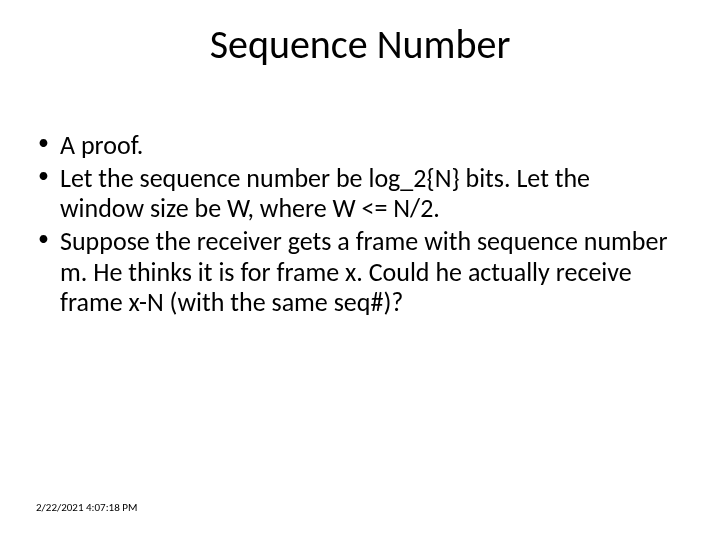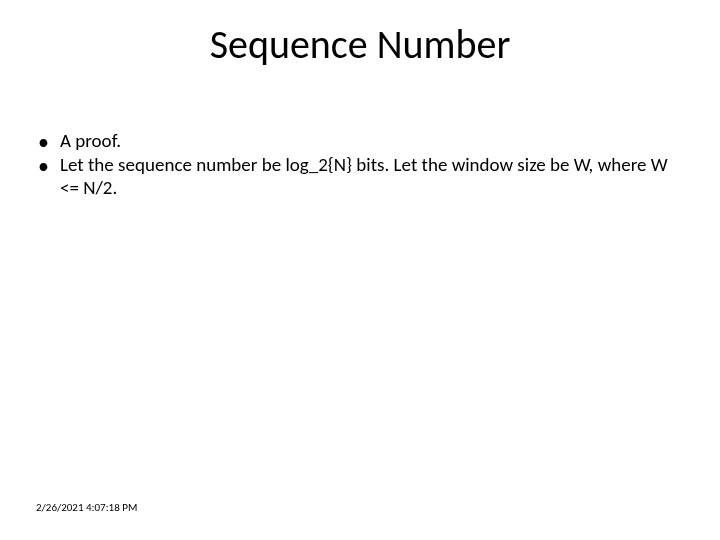--- a/index.html
+++ b/index.html
@@ -27,21 +27,21 @@
     text-align: center;
     font-size: 40px;
     font-weight: 400;
     color: #000;
   }
   .body {
     position: absolute;
     top: 130px;
     left: 36px;
     right: 43px;
-    font-size: 19px;
+    font-size: 26px;
     line-height: 1.18;
   }
   .body ul {
     list-style: none;
     margin: 0;
     padding: 0;
   }
   .body li {
     position: relative;
     padding-left: 24px;
@@ -65,16 +65,17 @@
 </style>
 </head>
 <body>
 
 <div class="slide">
   <div class="title">Sequence Number</div>
   <div class="body">
     <ul>
       <li><span>A proof.</span></li>
       <li><span>Let the sequence number be log_2{N} bits. Let the window size be W, where W &lt;= N/2.</span></li>
+      <li><span>Suppose the receiver gets a frame with sequence number m. He thinks it is for frame x. Could he actually receive frame x-N (with the same seq#)?</span></li>
     </ul>
   </div>
-  <div class="footer">2/26/2021 4:07:18 PM</div>
+  <div class="footer">2/22/2021 4:07:18 PM</div>
 </div>
 
 </body></html>

